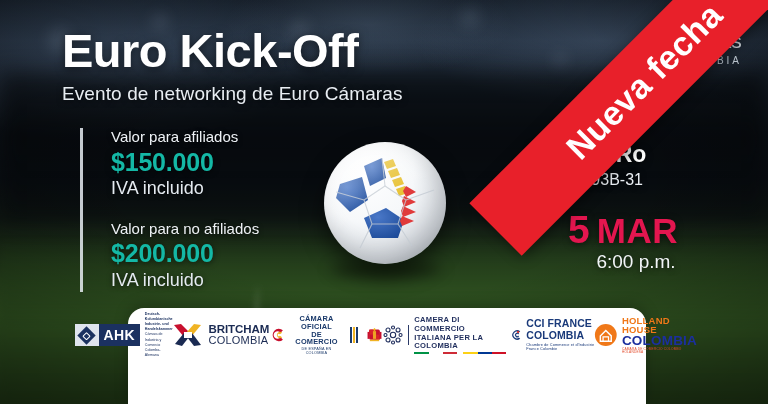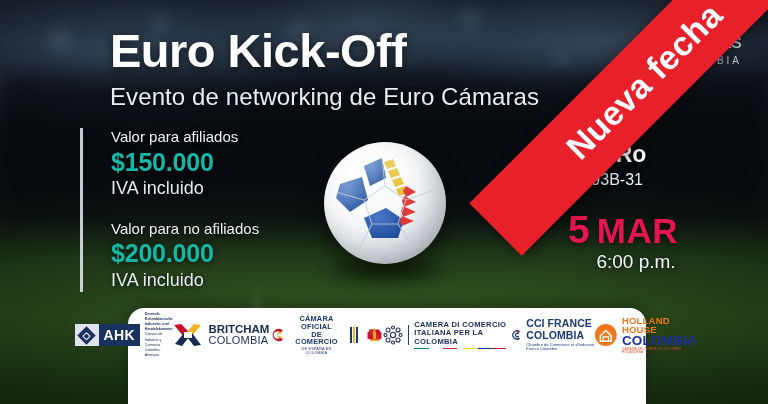--- a/index.html
+++ b/index.html
@@ -96,32 +96,32 @@
     line-height: 1;
   }
   .brand-mark .bm-sub {
     font-size: 10px;
     letter-spacing: 3px;
     margin-top: 4px;
     color: #ccd6e0;
   }
 
   
-  .headline-wrap { position: absolute; left: 62px; top: 26px; margin-left: 48px; }
+  .headline-wrap { position: absolute; left: 62px; top: 26px; }
   .headline {
     font-size: 47px;
     font-weight: bold;
     color: #ffffff;
     letter-spacing: -0.5px;
     line-height: 1.05;
     text-shadow: 0 2px 10px rgba(0,0,0,0.6);
   }
   .subhead {
     margin-top: 8px;
-    font-size: 24px;
+    font-size: 19px;
     font-weight: 400;
     color: #e8edf2;
     letter-spacing: 0.1px;
     text-shadow: 0 1px 6px rgba(0,0,0,0.65);
   }
 
   
   .price-block {
     position: absolute;
     left: 80px; top: 128px;
@@ -532,21 +532,21 @@
             <circle cx="6" cy="18" r="2.4"></circle>
             <circle cx="18" cy="18" r="2.4"></circle>
             <circle cx="12" cy="3" r="1.8"></circle>
             <circle cx="12" cy="21" r="1.8"></circle>
             <circle cx="3" cy="12" r="1.8"></circle>
             <circle cx="21" cy="12" r="1.8"></circle>
           </g>
         </svg>
         <div class="italy-div"></div>
         <div class="italy-text">
-          <div class="italy-t1">CAMERA DI COMERCIO</div>
+          <div class="italy-t1">CAMERA DI COMMERCIO</div>
           <div class="italy-t2">ITALIANA PER LA COLOMBIA</div>
           <div class="flagline">
             <span style="background:#009246"></span>
             <span style="background:#ffffff"></span>
             <span style="background:#ce2b37"></span>
             <span style="background:transparent;flex:0.4"></span>
             <span style="background:#fcd116"></span>
             <span style="background:#003893"></span>
             <span style="background:#ce1126"></span>
           </div>

